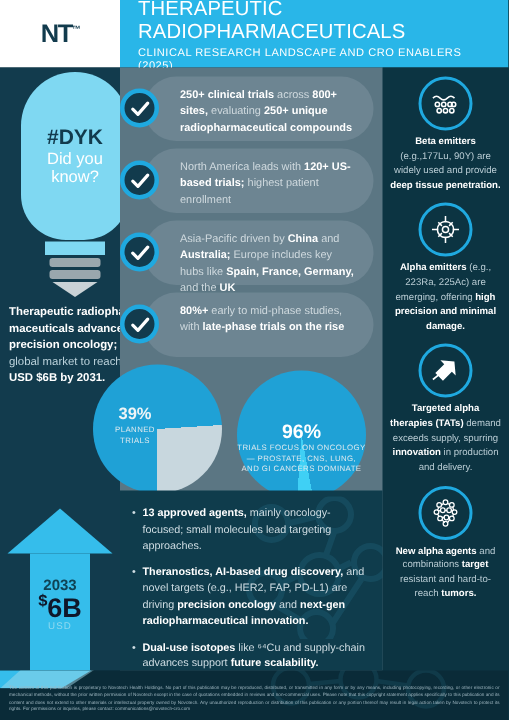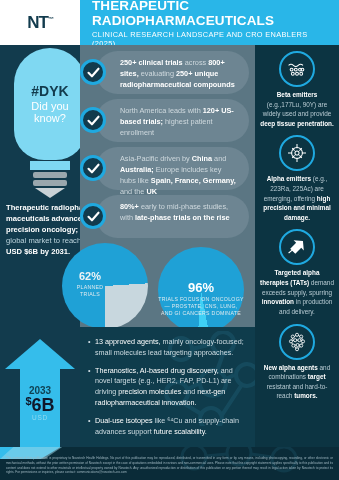--- a/index.html
+++ b/index.html
@@ -11,21 +11,21 @@
     position:relative;
   }
   #page { position:relative; width:339px; height:480px; overflow:hidden; }
 
   
   .header { display:flex; height:45px; width:339px; }
   .logo-box { width:80px; background:#ffffff; display:flex; align-items:center; justify-content:center; }
   .logo-mark { font-size:17px; font-weight:bold; color:#123b4d; letter-spacing:-1px; font-family:"Liberation Sans",sans-serif; }
   .logo-mark sup { font-size:6px; vertical-align:super; }
   .header-band { flex:1; background:#29b6e8; padding:6px 8px 4px 12px; display:flex; flex-direction:column; justify-content:center; }
-  .h-title { color:#ffffff; font-size:13.5px; font-weight:bold; letter-spacing:0.1px; line-height:1.05; }
+  .h-title { color:#ffffff; font-size:13.5px; font-weight:normal; letter-spacing:0.1px; line-height:1.05; }
   .h-sub { color:#ffffff; font-size:7.4px; letter-spacing:0.35px; margin-top:2px; }
 
   
   .body-wrap { display:flex; height:402px; width:339px; }
 
   
   .left-col { width:80px; background:#123b4d; position:relative; }
   .bulb { position:absolute; top:0; left:0; width:100px; }
   .bulb-glass {
     width:72px; height:112px; margin:3px auto 0; background:#7fd8f2;
@@ -78,21 +78,21 @@
   .pl-txt { font-size:5.2px; letter-spacing:0.3px; line-height:1.35; margin-top:2px; color:#dfeaef; }
   .lab-26 { left:-12px; top:28px; width:44px; }
   .lab-74 { left:28px; top:30px; width:48px; }
   .lab-96 { left:78px; top:38px; width:86px; }
 
   .mid-bottom { position:absolute; left:0; right:0; bottom:0; top:282px;
     background:#0f3c4c; padding:10px 8px 0 8px; overflow:hidden; }
   .mol { position:absolute; right:-6px; top:4px; opacity:0.22; }
   .bul { color:#cfdde3; font-size:7.2px; line-height:1.5; margin-bottom:7px; position:relative; padding-left:7px; z-index:2; }
   .bul:before { content:"\2022"; position:absolute; left:0; top:0; color:#cfdde3; }
-  .bul b { color:#ffffff; font-weight:normal;text-align:right; }
+  .bul b { color:#ffffff; font-weight:bold;text-align:right; }
 
   
   .right-col { width:84px; background:#0c3442; padding:6px 5px 0 5px; }
   .rc-item { text-align:center; margin-bottom:7px; }
   .rc-icon { width:36px; height:36px; border-radius:50%; border:2px solid #1fa9e0;
     margin:0 auto 3px; display:flex; align-items:center; justify-content:center; background:#0c3442; }
   .rc-icon svg { width:24px; height:24px; }
   .rc-txt { color:#b9ccd4; font-size:6.4px; line-height:1.5; }
   .rc-txt b { color:#ffffff; font-weight:bold; }
 
@@ -186,21 +186,21 @@
                 <path d="M4 12.5 L9.5 18 L20 6" fill="none" stroke="#ffffff" stroke-width="3.4" stroke-linecap="round" stroke-linejoin="round"></path>
               </svg>
             </div>
           </div>
         </div>
 
       <div class="pies">
         <div class="pie pie-a"></div>
         <div class="pie pie-b"></div>
         <div class="pie-lab lab-26">
-          <div class="pl-num sm">62%</div>
+          <div class="pl-num sm">39%</div>
           <div class="pl-txt">PLANNED TRIALS</div>
         </div>
         <div class="pie-lab lab-96">
           <div class="pl-num">96%</div>
           <div class="pl-txt">TRIALS FOCUS ON ONCOLOGY — PROSTATE, CNS, LUNG, AND GI CANCERS DOMINATE</div>
         </div>
       </div>
 
       <div class="mid-bottom">
         <svg class="mol" width="110" height="95" viewBox="0 0 110 95">
@@ -209,21 +209,21 @@
               <circle cx="72" cy="12" r="11"></circle>
             <circle cx="96" cy="44" r="11"></circle>
               <circle cx="62" cy="52" r="13"></circle>
             <circle cx="26" cy="62" r="11"></circle>
               <circle cx="60" cy="88" r="11"></circle>
             <path d="M41 18 L61 13 M72 23 L66 40 M83 44 L75 48 M49 52 L37 58 M32 72 L52 84 M71 84 L90 55"></path>
           </g>
         </svg>
         <div id="bottom-bullets">
             <div class="bul"><b>13 approved agents,</b><span class="dim"> mainly oncology-focused; small molecules lead targeting approaches.</span></div>
-            <div class="bul"><b>Theranostics, AI-based drug discovery,</b><span class="dim"> and novel targets (e.g., HER2, FAP, PD-L1) are driving </span><b>precision molecules</b><span class="dim"> and </span><b>next-gen radiopharmaceutical innovation.</b></div>
+            <div class="bul"><b>Theranostics, AI-based drug discovery,</b><span class="dim"> and novel targets (e.g., HER2, FAP, PD-L1) are driving </span><b>precision oncology</b><span class="dim"> and </span><b>next-gen radiopharmaceutical innovation.</b></div>
             <div class="bul"><b>Dual-use isotopes</b><span class="dim"> like ⁶⁴Cu and supply-chain advances support </span><b>future scalability.</b></div>
           </div>
       </div>
     </div>
 
     <div class="right-col" id="right-col">
         <div class="rc-item">
           <div class="rc-icon">
             <svg viewBox="0 0 40 40">
               <g fill="none" stroke="#ffffff" stroke-width="1.7">

